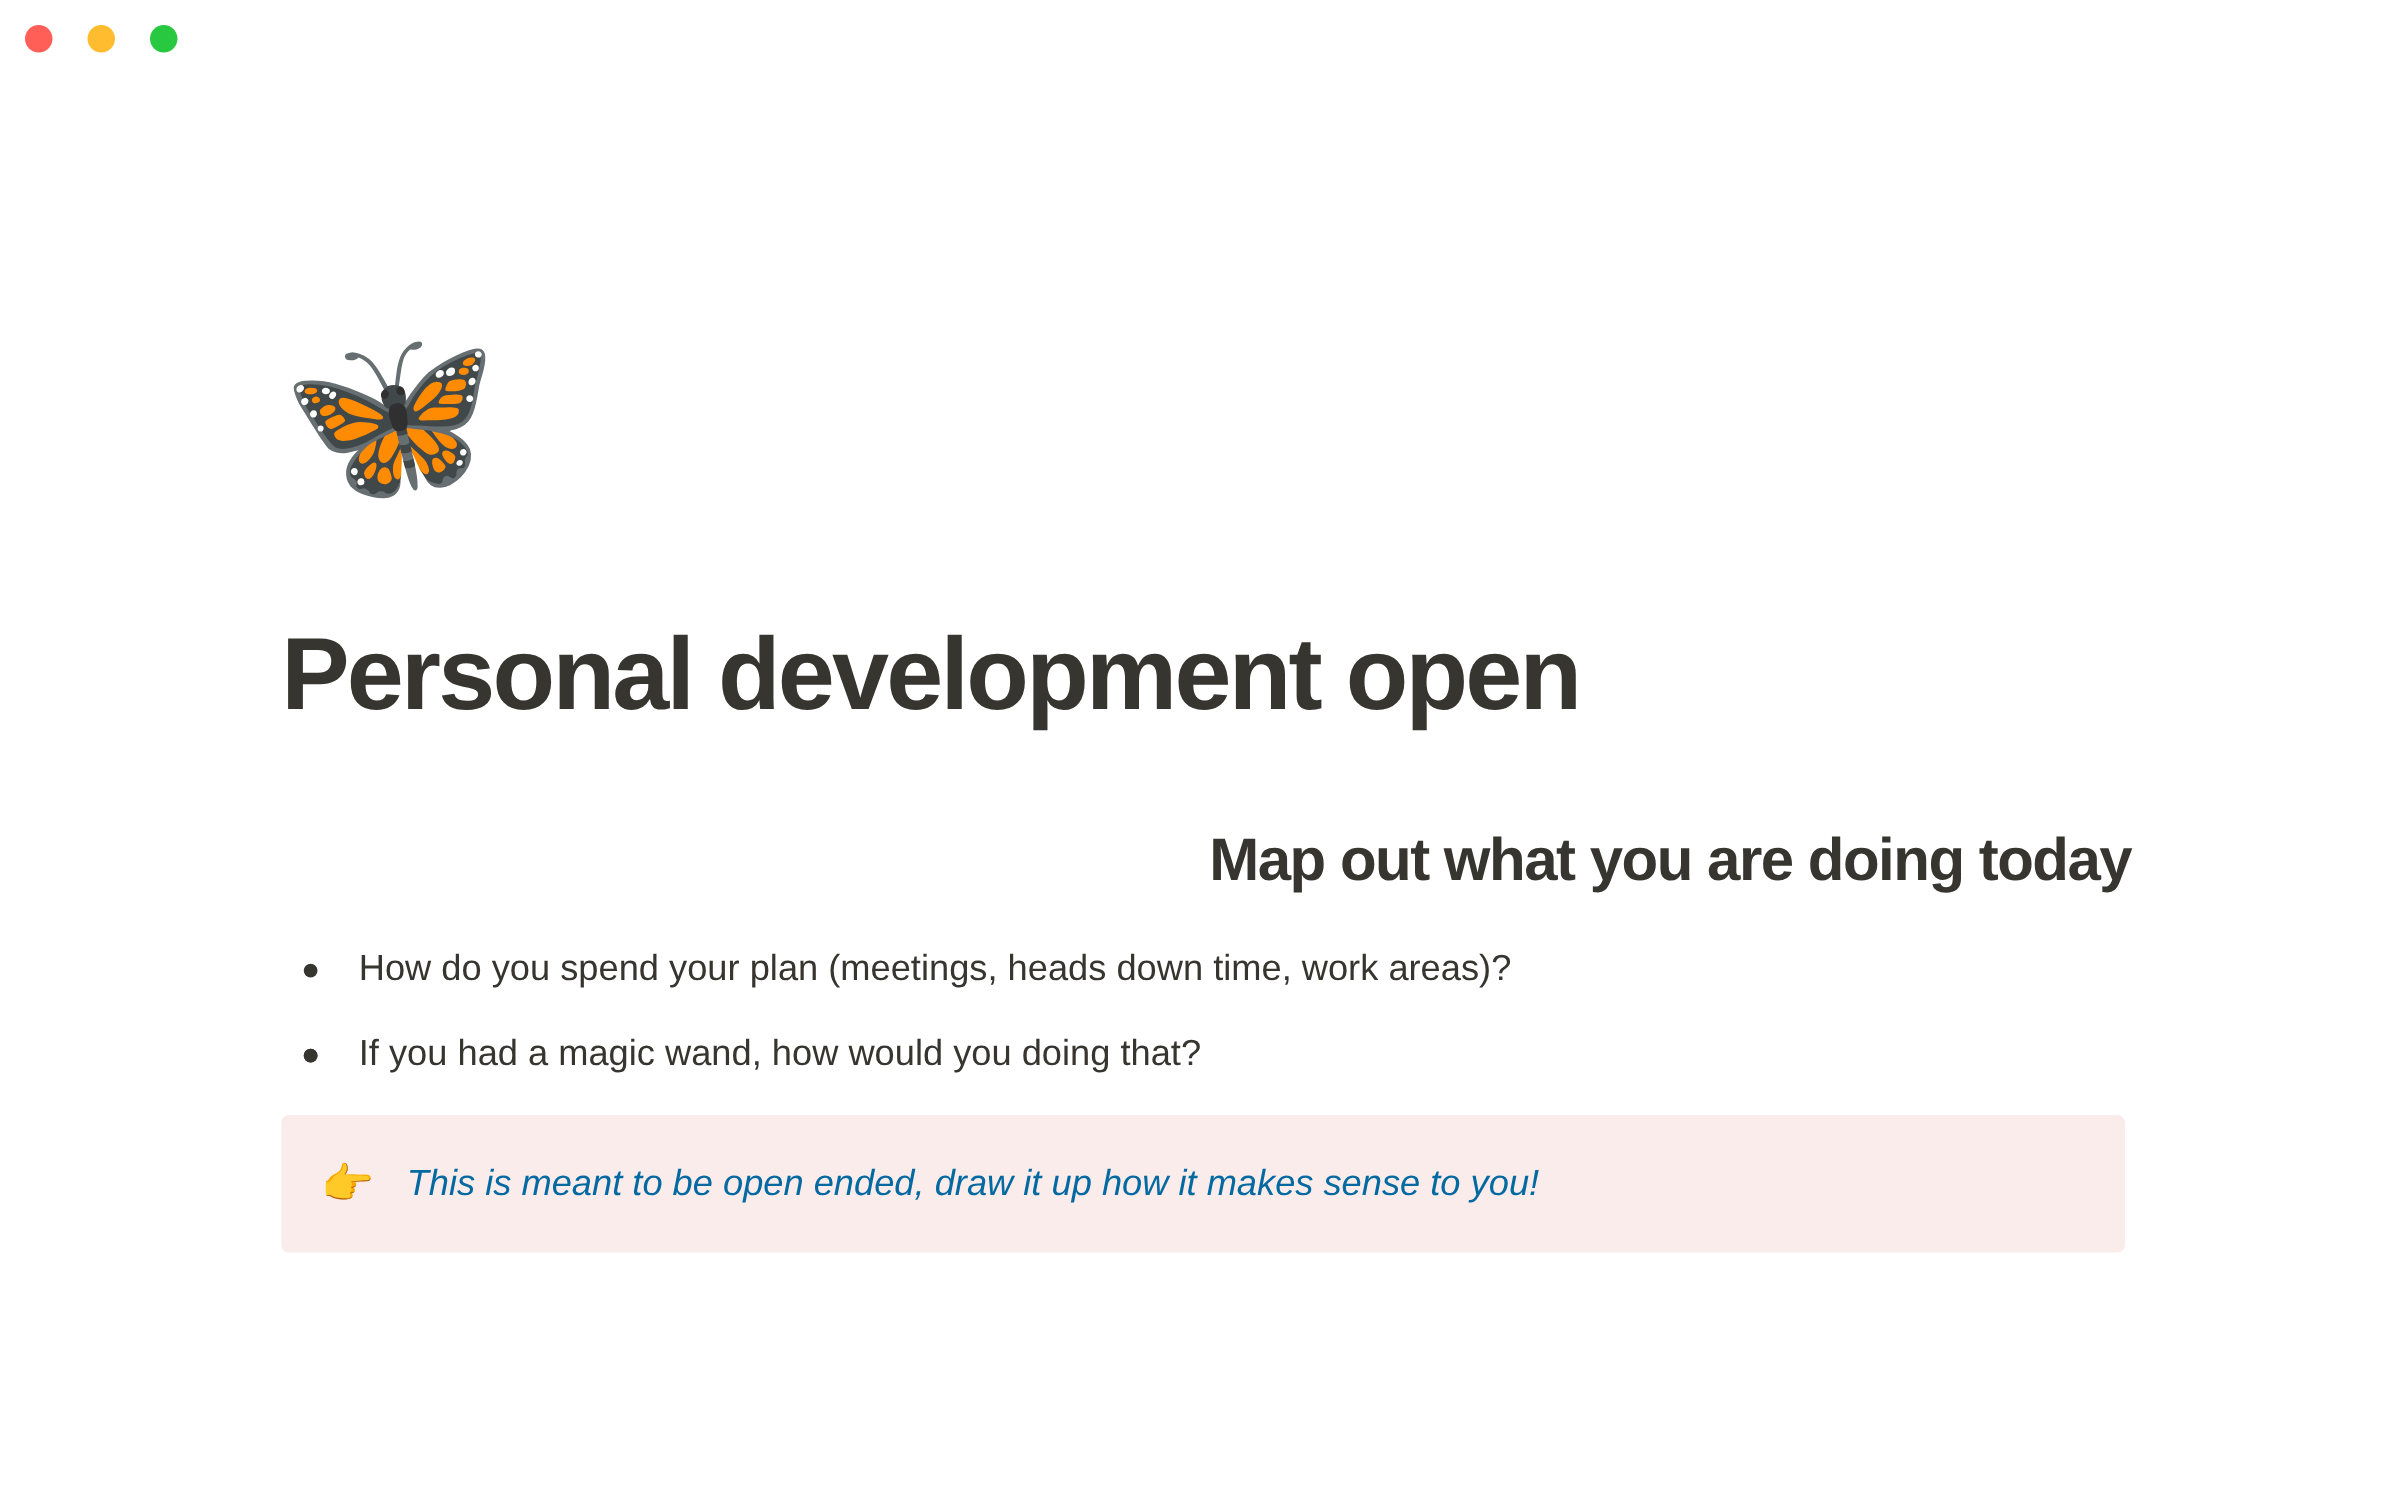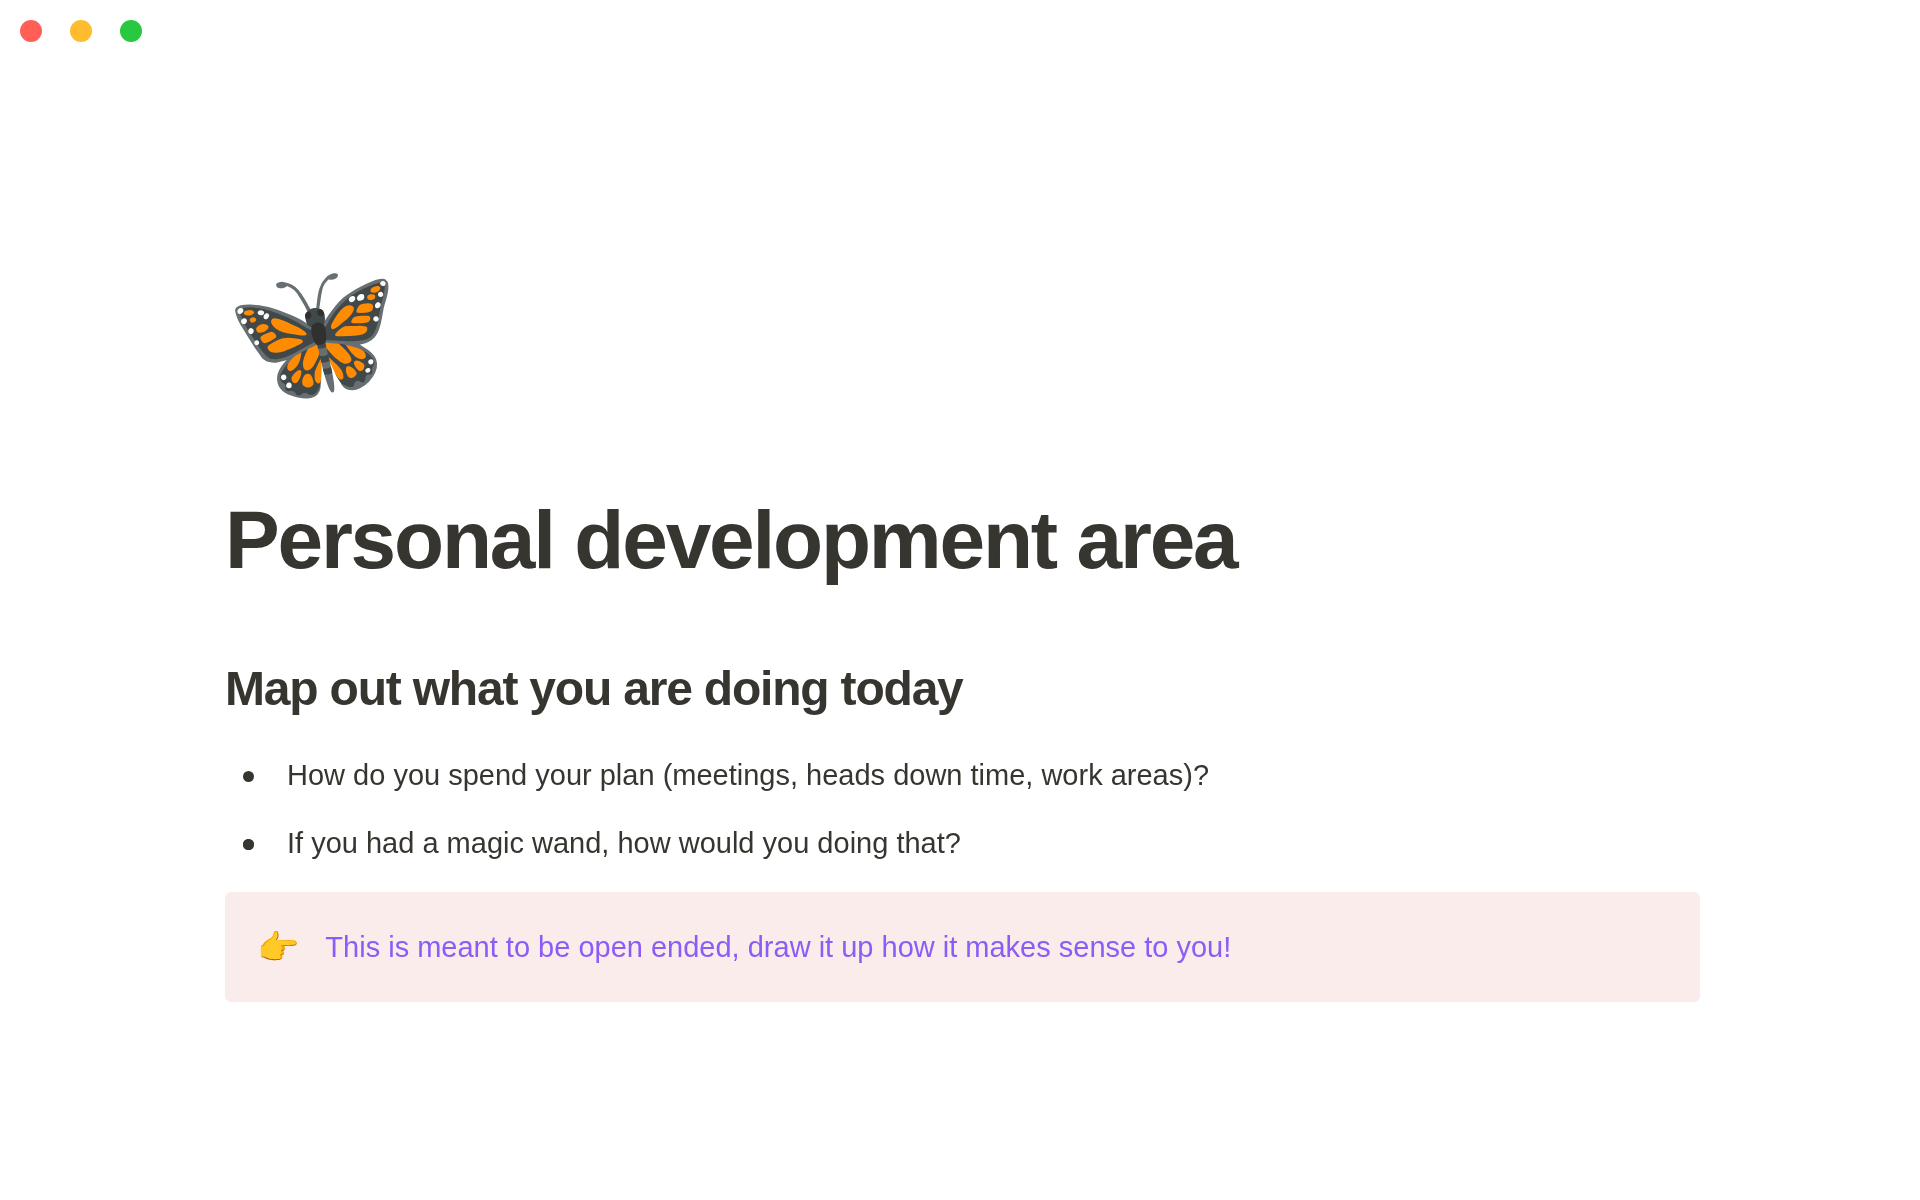--- a/index.html
+++ b/index.html
@@ -82,20 +82,21 @@
     margin-top: 75px;
   }
 
   .section-heading {
     font-size: 48px;
     font-weight: 800;
     letter-spacing: -1.2px;
     color: #37352f;
     line-height: 1.15;
     margin-top: 78px;
+    text-align: right;
   }
 
   .bullet-list {
     margin-top: 30px;
     list-style: none;
     padding: 0;
   }
   .bullet-item {
     position: relative;
     font-size: 29px;
@@ -129,42 +130,43 @@
     flex: 0 0 auto;
     font-size: 34px;
     line-height: 1;
     margin-left: 32px;
     margin-right: 26px;
     user-select: none;
   }
   .callout-text {
     font-size: 29px;
     line-height: 1.4;
-    color: #8b5cf6;
+    color: #0369a1;
+    font-style: italic;
   }
 </style>
 </head>
 <body>
 
 <div id="app">
 
   <div class="titlebar">
     <div class="traffic-lights">
       <span class="tl-dot tl-close" style="background: rgb(255, 95, 87);"></span>
       <span class="tl-dot tl-min" style="background: rgb(254, 188, 46);"></span>
       <span class="tl-dot tl-max" style="background: rgb(40, 200, 64);"></span>
     </div>
   </div>
 
   <div class="page">
     <div class="content">
 
       <div class="page-icon">🦋</div>
 
-      <h1 class="page-title">Personal development area</h1>
+      <h1 class="page-title">Personal development open</h1>
 
       <h2 class="section-heading">Map out what you are doing today</h2>
 
       <ul class="bullet-list">
         <li class="bullet-item">
           <span class="bullet-dot"></span>
           <span>How do you spend your plan (meetings, heads down time, work areas)?</span>
         </li>
         <li class="bullet-item">
           <span class="bullet-dot"></span>

